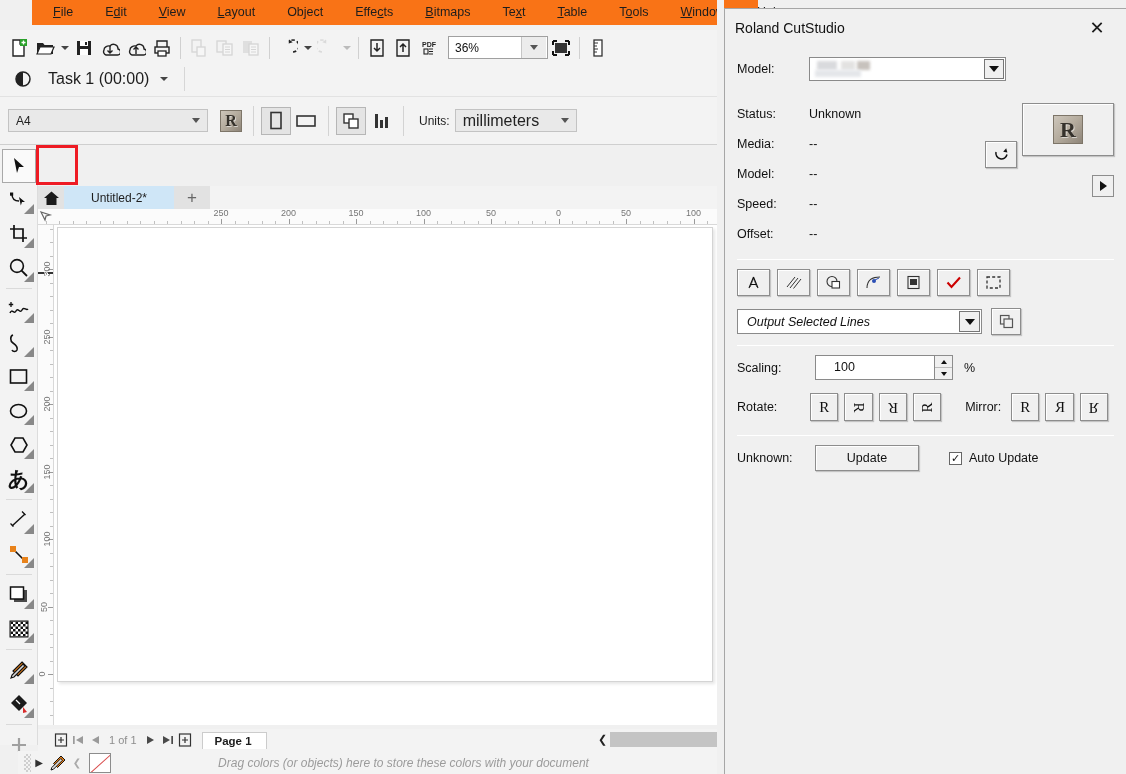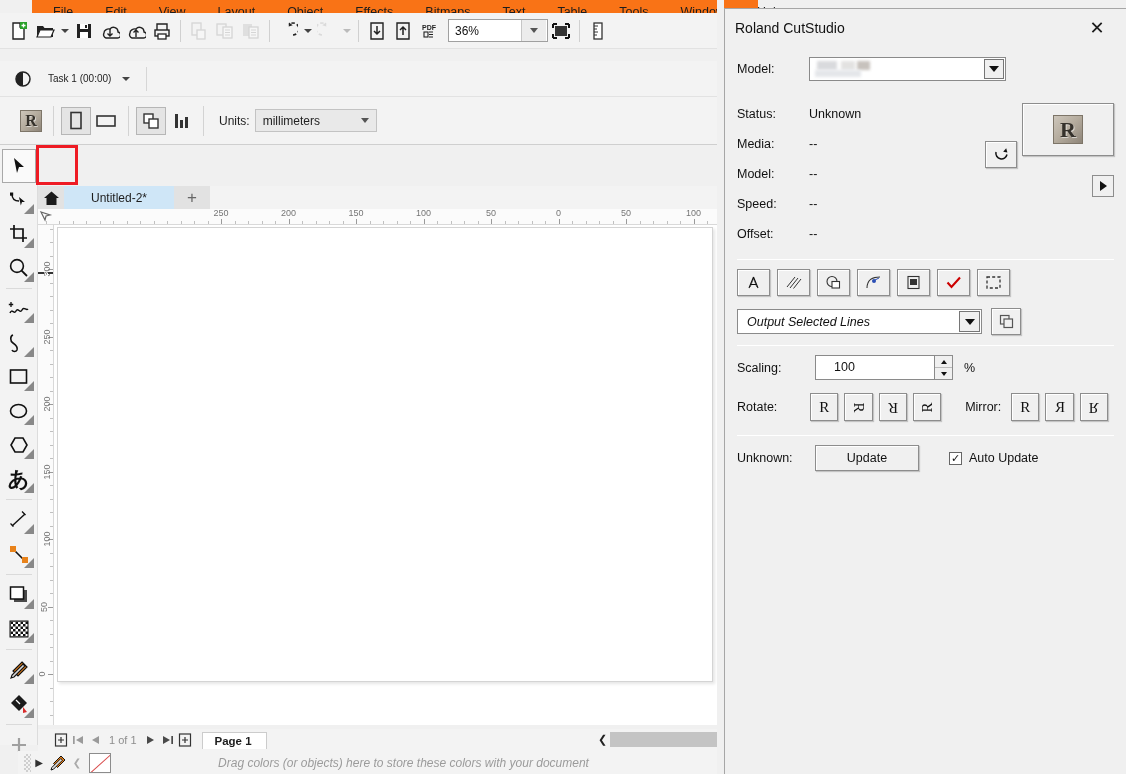--- a/index.html
+++ b/index.html
@@ -21,21 +21,21 @@
     padding-left: 10px; gap: 10px; margin-left: 32px;
   }
   .menu-item {
     font-size: 12.5px; color: #1d1d1d; padding: 3px 11px; cursor: default;
     white-space: nowrap; line-height: 15px;
   }
   .menu-item u { text-decoration: underline; }
 
   
   .toolbar1 {
-    position: absolute; left: 0; top: 13px; width: 726px; height: 36px;
+    position: absolute; left: 0; top: 30px; width: 726px; height: 36px;
     background: #f3f3f3; display: flex; align-items: center; padding-left: 6px;
     border-bottom: 1px solid #e2e2e2;
   }
   .tb-btn {
     width: 26px; height: 26px; display: flex; align-items: center; justify-content: center;
     cursor: default; position: relative; flex: none;
   }
   .tb-btn.dis { opacity: 0.33; }
   .tb-sep { width: 1px; height: 22px; background: #d0d0d0; margin: 0 5px; flex: none; }
   .tb-arrow {
@@ -64,21 +64,21 @@
     content: ""; border-left: 4.5px solid transparent; border-right: 4.5px solid transparent;
     border-top: 5px solid #555;
   }
 
   
   .taskrow {
     position: absolute; left: 0; top: 61px; width: 726px; height: 36px;
     background: #f3f3f3; display: flex; align-items: center; padding-left: 10px;
     border-bottom: 1px solid #e2e2e2;
   }
-  .task-label { font-size: 10px; color: #1d1d1d; margin-left: 12px; }
+  .task-label { font-size: 16px; color: #1d1d1d; margin-left: 12px; }
   .task-sep { width: 1px; height: 24px; background: #d6d6d6; margin-left: 14px; }
 
   
   .propbar {
     position: absolute; left: 0; top: 97px; width: 726px; height: 48px;
     background: #f3f3f3; display: flex; align-items: center; padding-left: 8px;
     border-bottom: 1px solid #cfcfcf;
   }
   .combo-page {
     width: 200px; height: 23px; background: #e9e9e9; border: 1px solid #c3c3c3;
@@ -102,21 +102,21 @@
     justify-content: center; gap: 3px; margin-left: 3px;
   }
   .spin i { display: block; width: 0; height: 0; }
   .spin .dn { border-left: 3.5px solid transparent; border-right: 3.5px solid transparent; border-top: 4px solid #555; }
   .spin .up { border-left: 3.5px solid transparent; border-right: 3.5px solid transparent; border-bottom: 4px solid #555; }
   .units-label { font-size: 12px; color: #1d1d1d; margin-left: 8px; margin-right: 5px; }
   .combo-units {
     width: 122px; height: 23px; background: #e9e9e9; border: 1px solid #c3c3c3;
     display: flex; align-items: center; flex: none;
   }
-  .combo-units .val { font-size: 12px; color: #222; padding-left: 7px; flex: 1; }
+  .combo-units .val { font-size: 16px; color: #222; padding-left: 7px; flex: 1; }
   .combo-units .dd { width: 22px; display: flex; align-items: center; justify-content: center; }
   .combo-units .dd::after {
     content: ""; border-left: 4.5px solid transparent; border-right: 4.5px solid transparent;
     border-top: 5px solid #555;
   }
   .pb-sep { width: 1px; height: 30px; background: #d3d3d3; margin: 0 7px; flex: none; }
   .pb-btn {
     width: 30px; height: 28px; display: flex; align-items: center; justify-content: center;
     flex: none; cursor: default;
   }
@@ -544,20 +544,24 @@
           <circle cx="9" cy="9" r="7" fill="none" stroke="#222" stroke-width="1.5"></circle>
           <path d="M9 2a7 7 0 000 14z" fill="#222"></path>
         </svg>
     </div>
     <div class="task-label">Task 1 (00:00)</div>
     <div class="tb-arrow" style="margin-left:8px"></div>
     <div class="task-sep"></div>
   </div>
 
   <div class="propbar">
+    <div class="combo-page">
+      <div class="val">A4</div>
+      <div class="dd"></div>
+    </div>
     <div class="pb-btn" style="margin-left:8px">
       <div class="logo-sq" style="width:22px;height:22px;font-size:16px">R</div>
     </div>
     <div class="pb-sep"></div>
     <div class="pb-btn sel">
       <svg width="16" height="20" viewBox="0 0 16 20">
           <rect x="3" y="1.5" width="10" height="16" fill="none" stroke="#333" stroke-width="1.6"></rect>
         </svg>
     </div>
     <div class="pb-btn">

